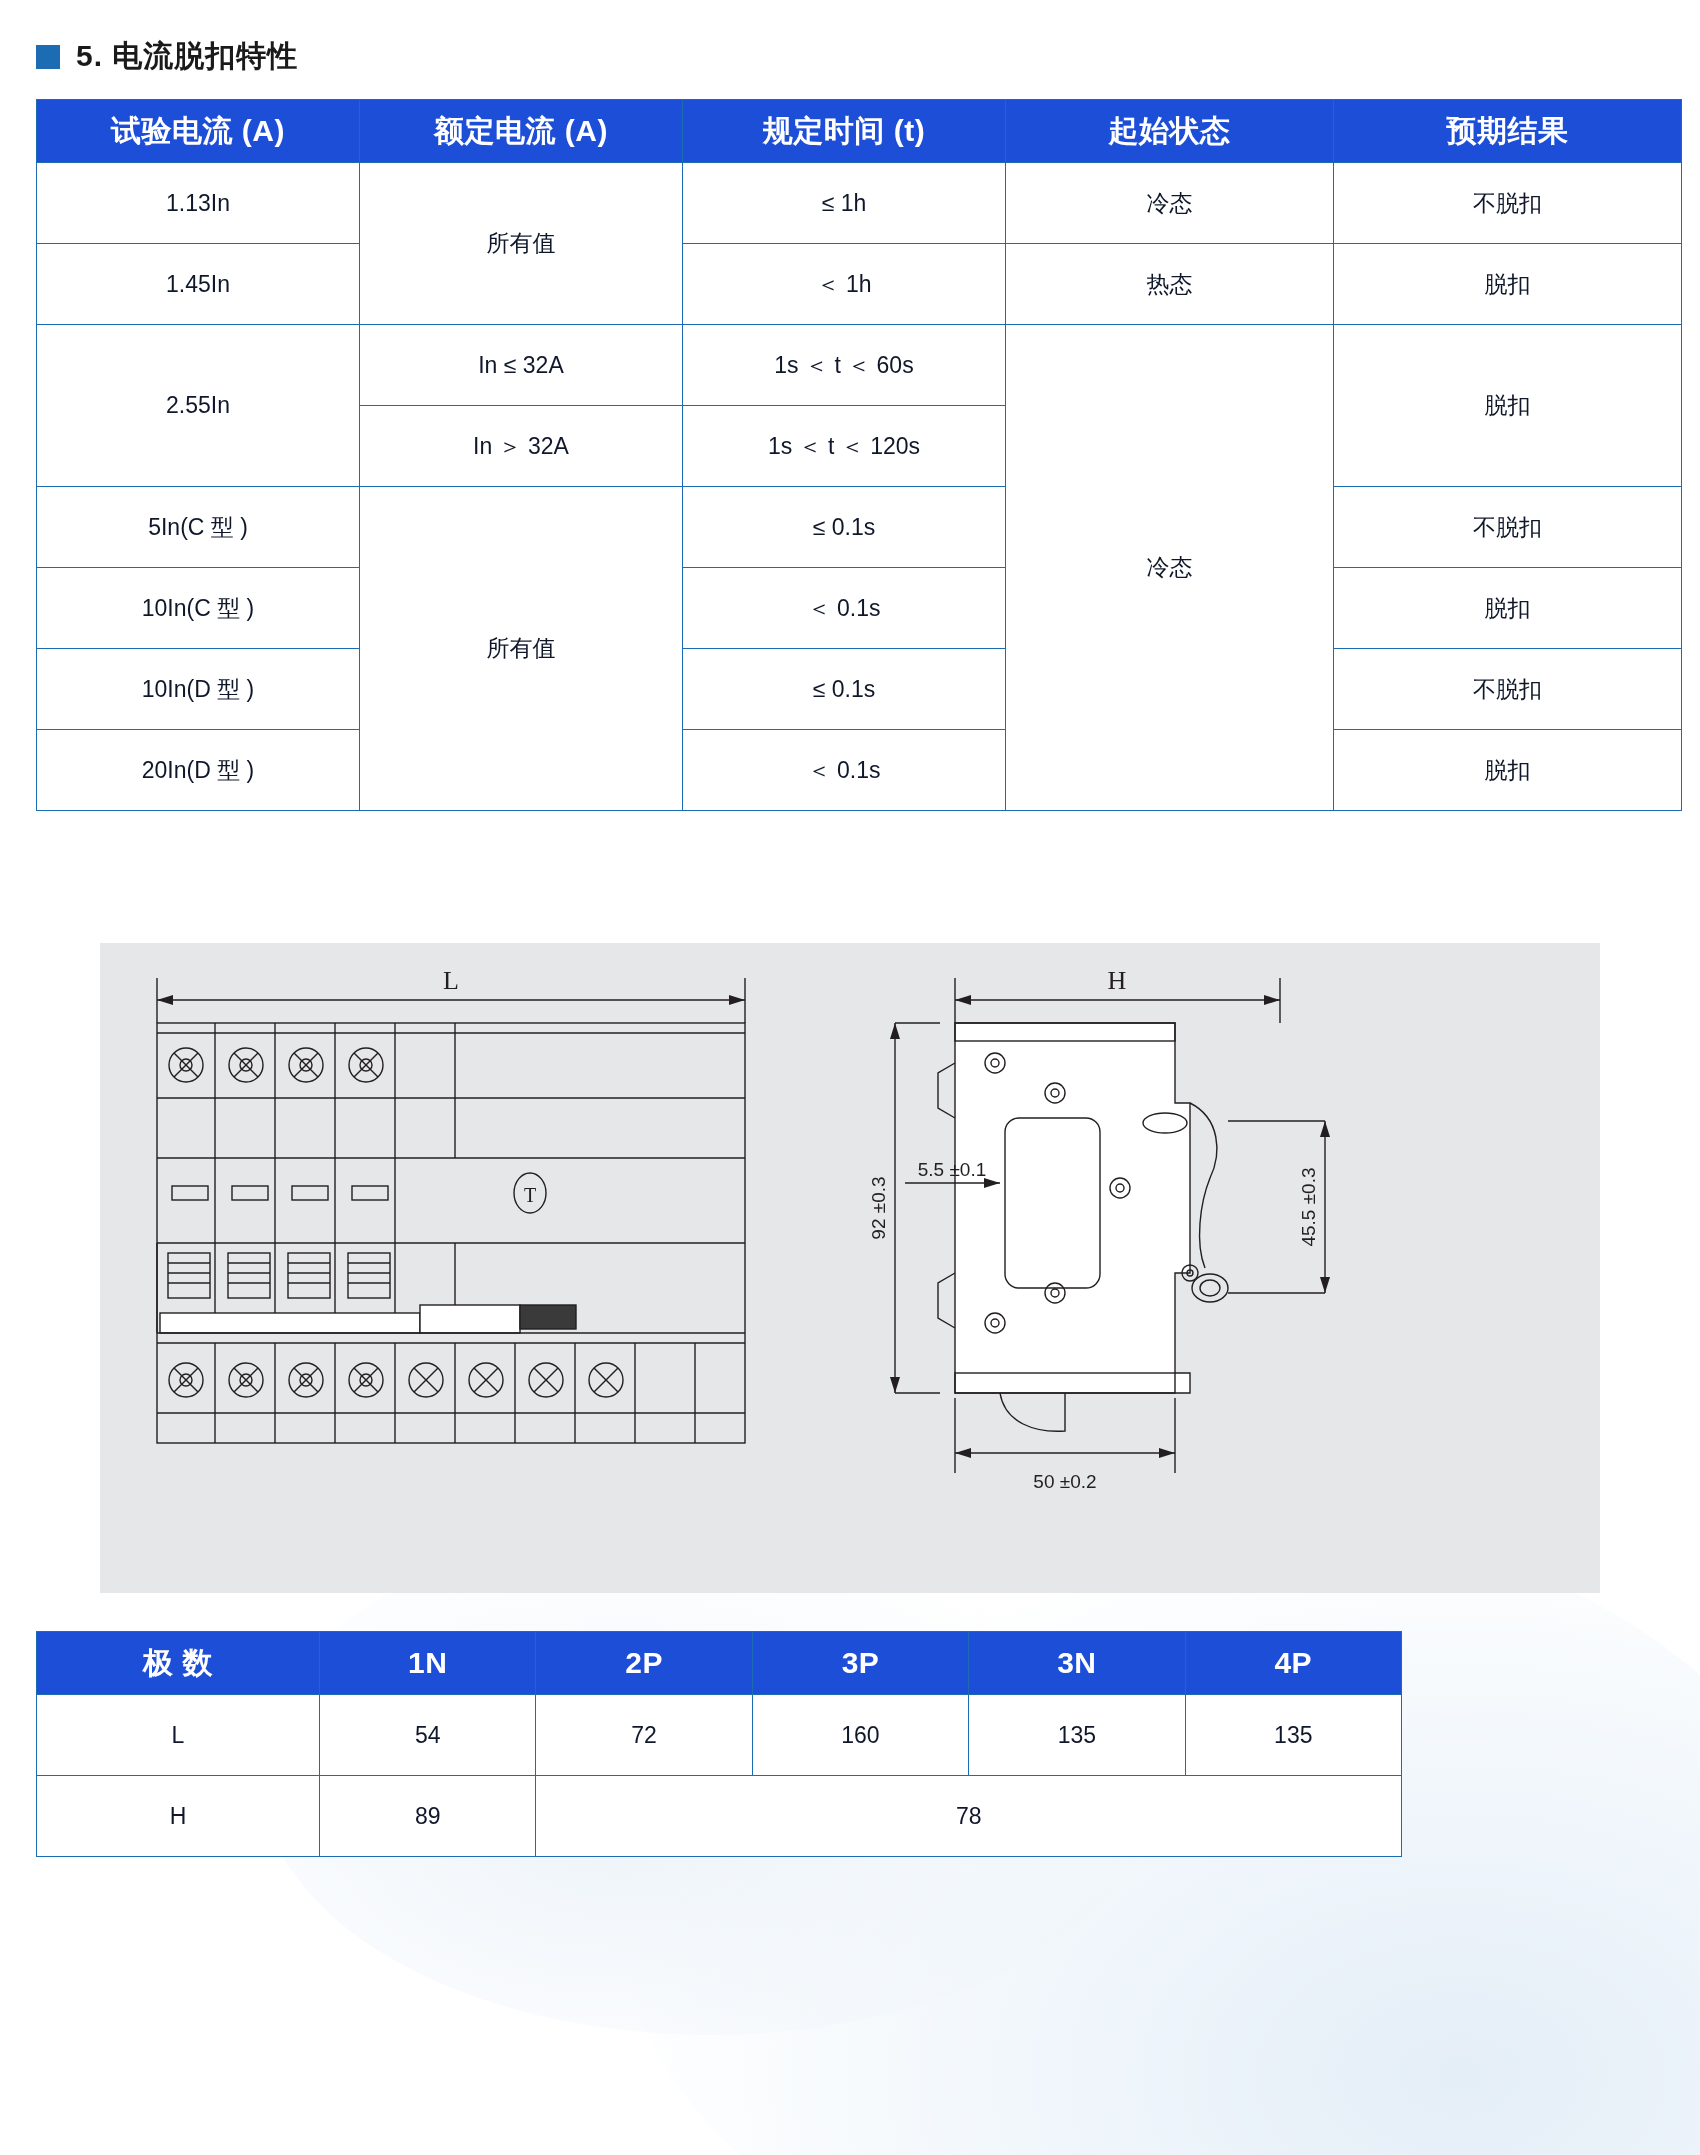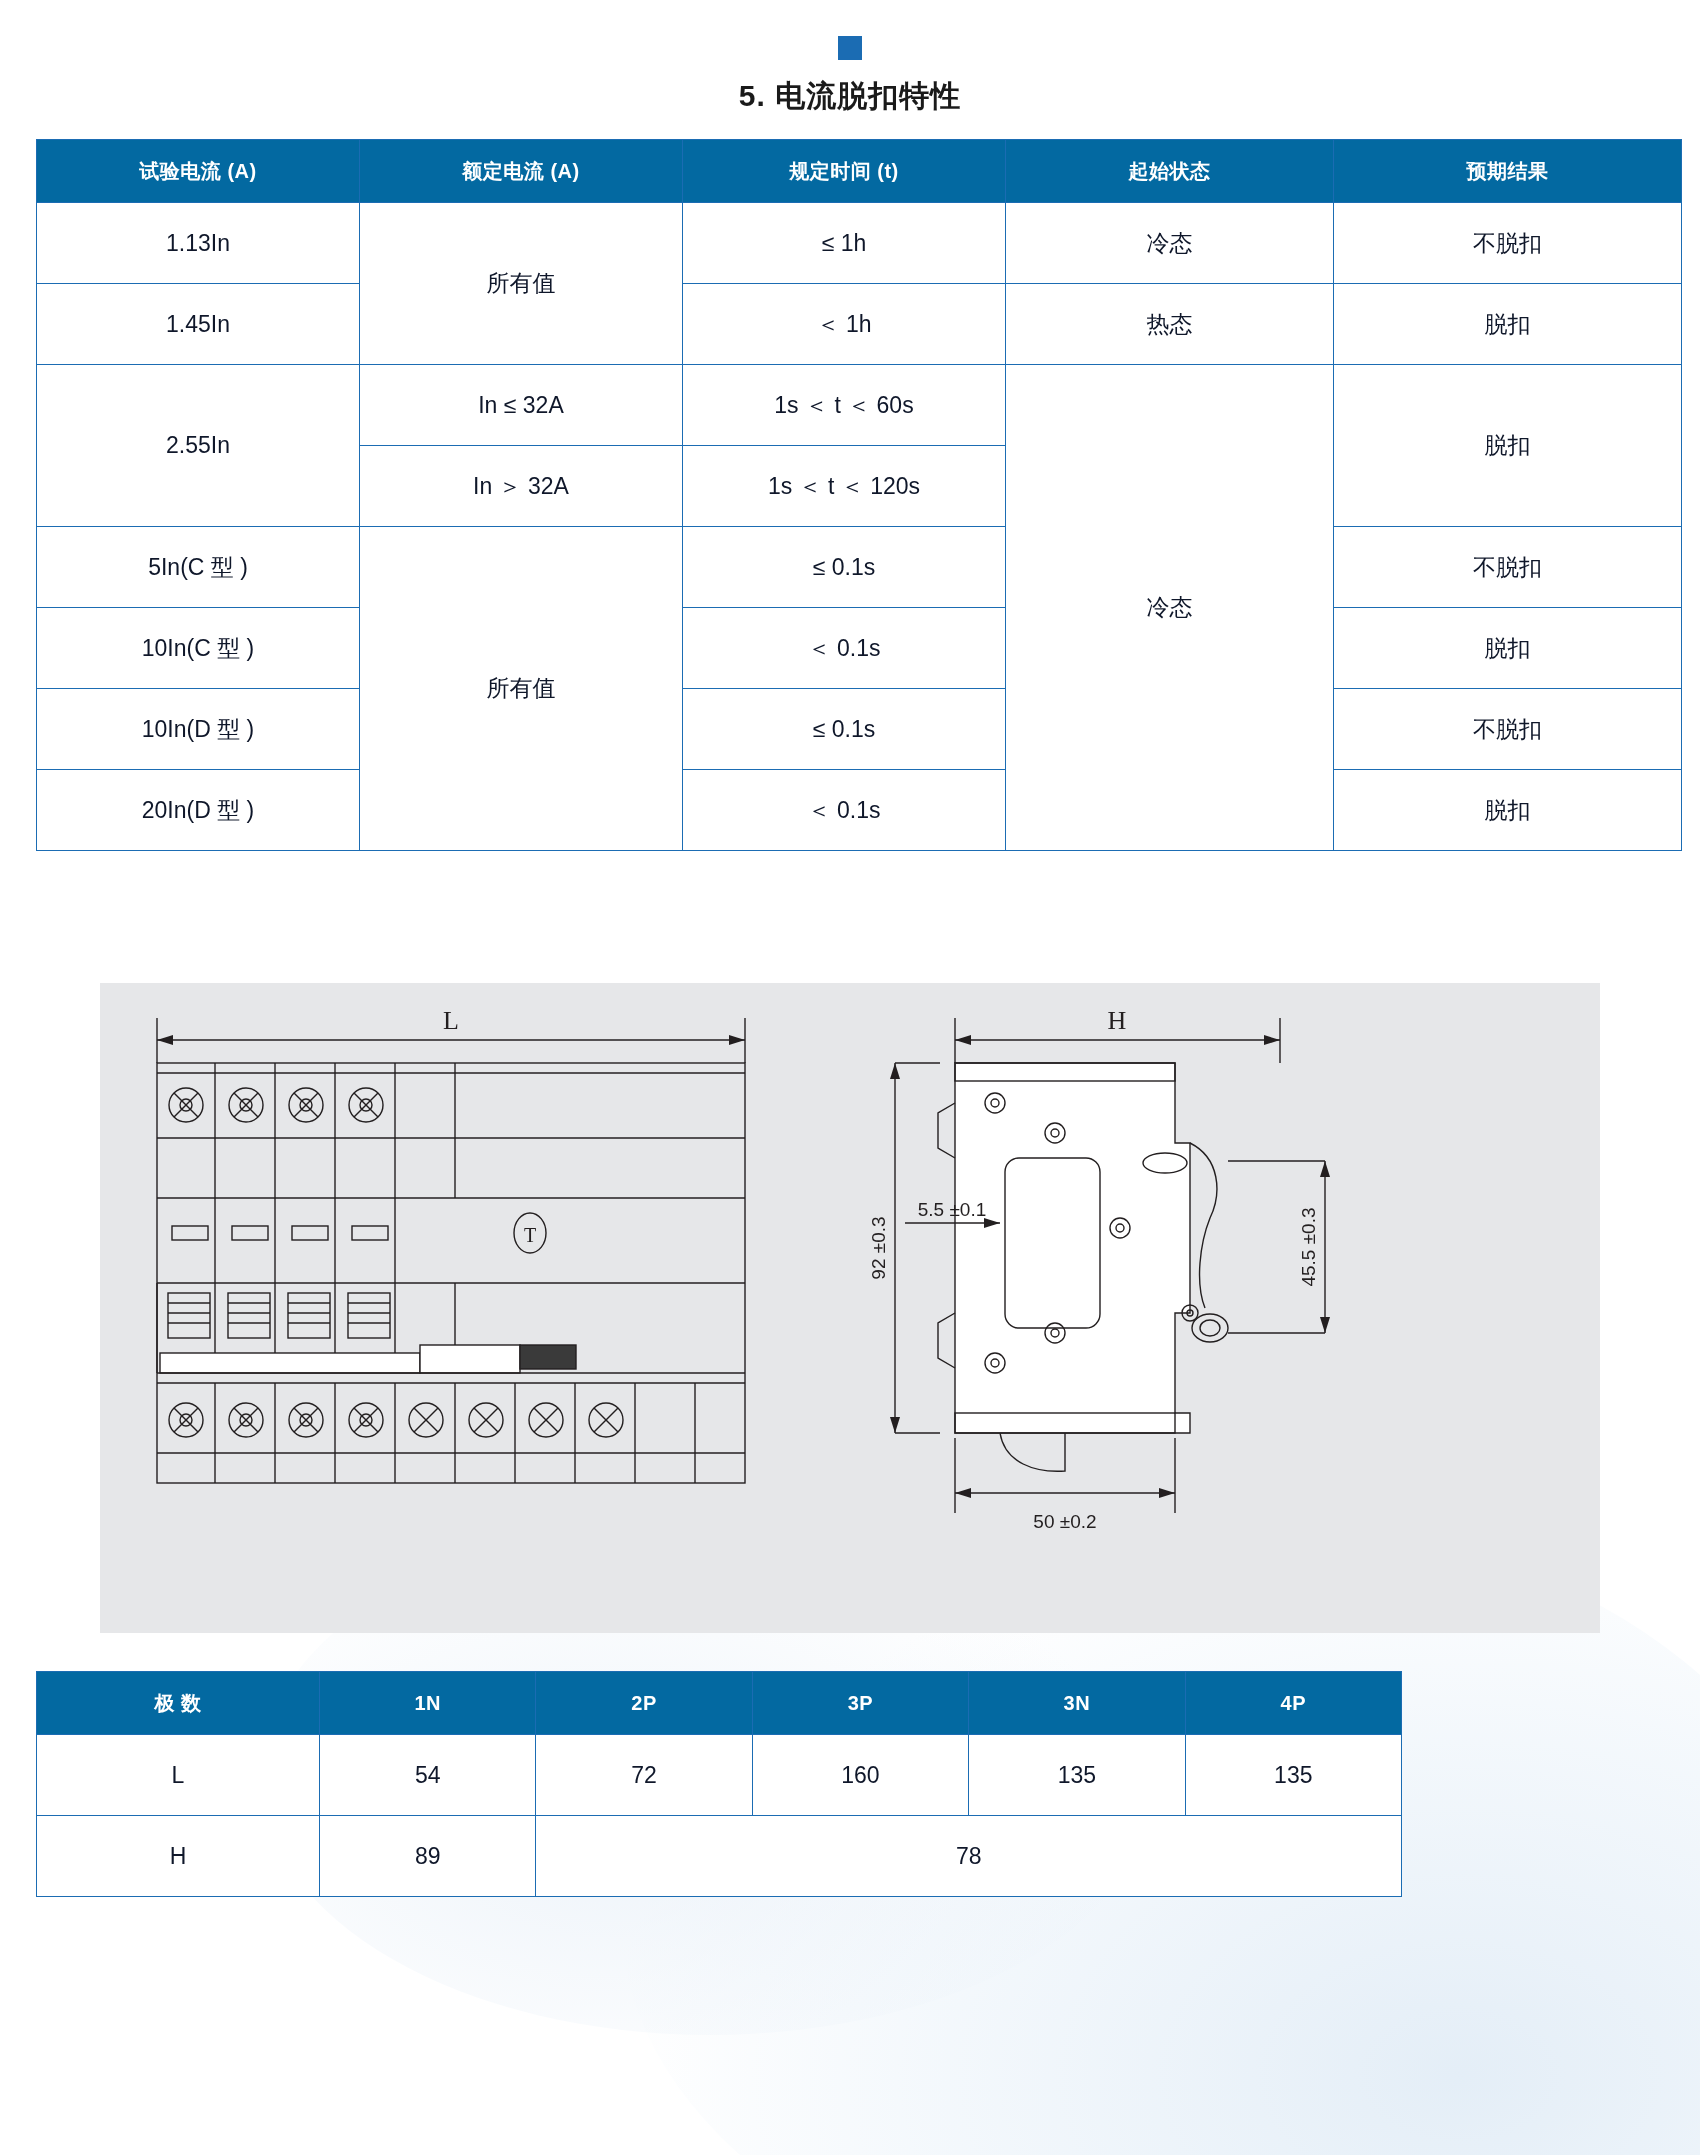--- a/index.html
+++ b/index.html
@@ -50,21 +50,20 @@
     z-index: 2;
     padding: 26px 36px 0 36px;
   }
 
   
   .section-head {
     display: flex;
     align-items: center;
     gap: 16px;
     margin: 10px 0 22px 0;
-    flex-direction: column;
   }
   .section-head .sq {
     width: 24px;
     height: 24px;
     background: #1b6cb3;
     flex: 0 0 auto;
   }
   .section-head .title {
     font-family: "Liberation Sans", sans-serif;
     font-weight: bold;
@@ -79,25 +78,25 @@
     width: 1366px;
     table-layout: fixed;
     background: #fff;
   }
   table.tbl th, table.tbl td {
     border: 1px solid #1b6cb3;
     text-align: center;
     vertical-align: middle;
   }
   table.tbl thead th {
-    background: #0369a1;
+    background: #1d4ed8;
     color: #ffffff;
     font-family: "Liberation Sans", sans-serif;
     font-weight: bold;
-    font-size: 20px;
+    font-size: 30px;
     height: 60px;
     border: 1px solid #1b6cb3;
     letter-spacing: 0.5px;
   }
   table.tbl tbody td {
     font-size: 23px;
     height: 78px;
     color: #0f172a;
     font-family: Liberation Sans, sans-serif;
     margin-left: 16px;

